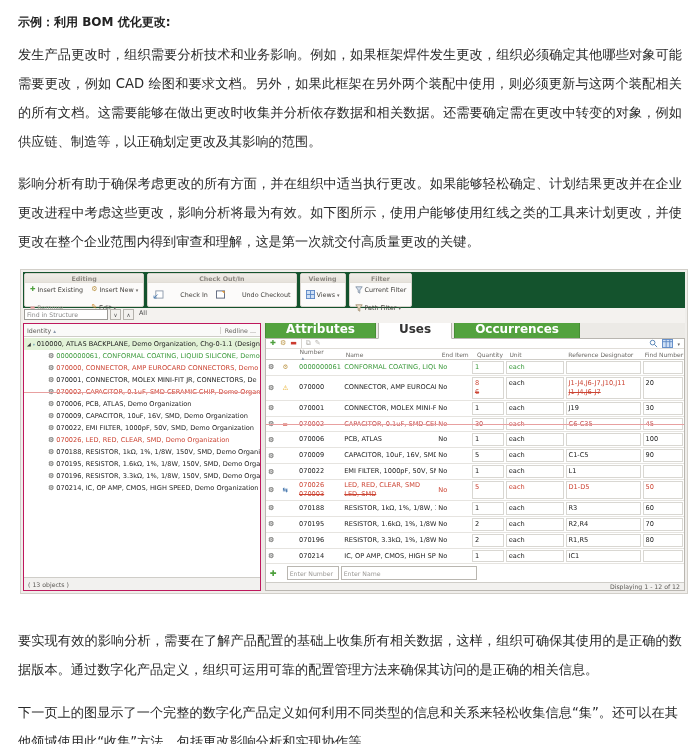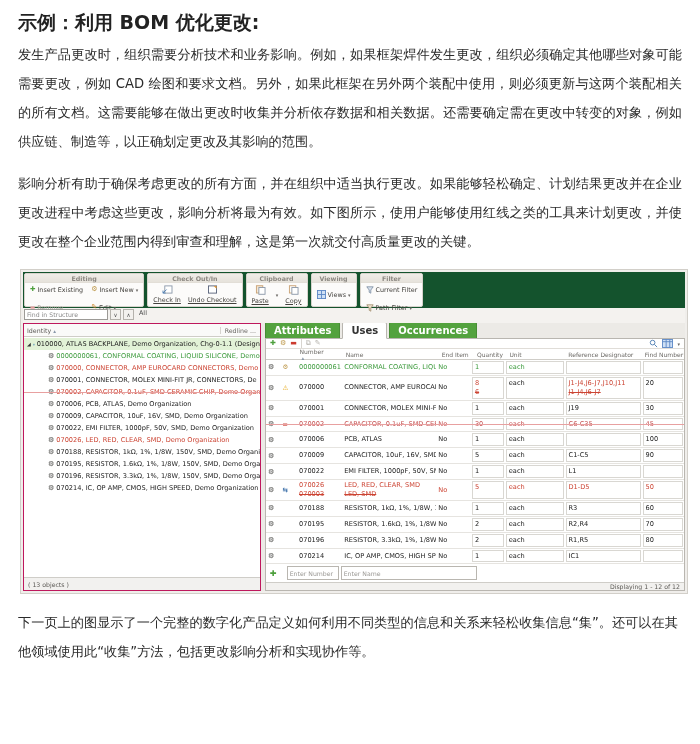--- a/index.html
+++ b/index.html
@@ -1,36 +1,36 @@
 <!DOCTYPE html>
 <html><head>
 <meta charset="utf-8">
 <style>
   * { box-sizing:border-box; margin:0; padding:0; }
   html,body { width:700px; background:#fff; }
   body { height:744px; overflow:hidden; font-family:"DejaVu Sans","Liberation Sans",sans-serif; color:#222; }
 
   
-  .doc-heading { margin:12px 18px 0; font-size:19px; font-weight:bold; line-height:20px; }
+  .doc-heading { margin:12px 18px 0; font-size:12px; font-weight:bold; line-height:20px; }
   .para { margin:8px 18px 0; font-size:13.2px; line-height:29px; text-align:justify; color:#2a2a2a; }
   .para.p2 { margin-top:13px; }
   .para.p3 { margin-top:32px; }
   .para.p4 { margin-top:14px; text-align:left; }
 
   
   .app { width:668px; margin:13px 0 0 20px; background:#f0eeeb; border:1px solid #d2cfc9; padding:2px; font-size:7px; }
 
   
   .ribbon { display:flex; align-items:stretch; gap:3px; height:36px; padding:1px; background:#14532d; }
   .rgroup { border:1px solid #d7d3cc; background:#fcfbfa; border-radius:2px; display:flex; flex-direction:column; }
   .rg-title { font-size:6.3px; font-weight:bold; color:#8b8781; text-align:center; background:linear-gradient(#f0ede8,#e6e2db); border-bottom:1px solid #e2ded7; padding:1px 5px 0; height:9px; }
   .rg-body { flex:1; display:flex; align-items:center; gap:7px; padding:1px 5px; }
   .rg-grid { display:grid; grid-template-columns:auto auto; grid-auto-rows:11px; column-gap:8px; align-items:center; }
   .rbtn { display:inline-flex; align-items:center; gap:2px; font-size:6.4px; color:#44423e; white-space:nowrap; cursor:default; }
-  .rbtn.vert { flex-direction:column; gap:2px; justify-content:center;text-decoration:underline; }
+  .rbtn.vert { flex-direction:row; gap:16px; justify-content:center; }
   .rbtn.disabled { color:#9b9890; }
   .dd::before { content:"▾"; font-size:5px; color:#6b6965; }
   .ic { font-style:normal; line-height:1; }
   .ic-plus::before { content:"✚"; color:#4d9f3c; font-size:6.5px; font-weight:bold; }
   .ic-minus::before { content:"▬"; color:#e09a9a; font-size:5.5px; }
   .ic-pencil::before { content:"✎"; color:#d08a2e; font-size:7px; }
   .ic-insertnew::before { content:"⚙"; color:#bf9a4e; font-size:7px; }
 
   
   .searchrow { display:flex; align-items:flex-start; gap:2px; height:15px; padding:1px 0 1px 1px; background:#f4f2ef; }
@@ -58,21 +58,21 @@
   .tree-item { padding-left:24px; }
   .gear { font-style:normal; color:#8a8a88; font-size:7px; margin-right:2px; text-shadow:0 0 0 #8a8a88; }
   .tree-item[data-variant="added"] .t-label { color:#3c9a3c; }
   .tree-item[data-variant="changed"] .t-label { color:#cc4433; }
   .tree-item[data-variant="removed"] .t-label { color:#cc4433; text-decoration:line-through; }
   .tree-item[data-variant="removed"]::after { content:""; position:absolute; left:0; right:0; top:50%; border-top:1px solid #e8a0a0; }
   .lp-footer { height:13px; background:#f2f1ef; border-top:1px solid #cfcdc8; font-size:6.2px; color:#5b5955; display:flex; align-items:center; padding-left:4px; }
 
   
   .tabs { display:flex; align-items:flex-end; gap:2px; height:15px; }
-  .tab { font-size:10px; font-weight:bold; padding:2px 8px 2px; border-radius:2px 2px 0 0; cursor:default; }
+  .tab { font-size:12px; font-weight:bold; padding:2px 20px 2px; border-radius:2px 2px 0 0; cursor:default; }
   .tab-green { background:#53a23e; color:#fff; border:1px solid #478c35; border-bottom:none; }
   .tab-active { background:#fff; color:#333; border:1px solid #b9b6b0; border-bottom:1px solid #fff; position:relative; top:1px; }
   .rp-box { flex:1; background:#fff; border:1px solid #b9b6b0; display:flex; flex-direction:column; overflow:hidden; }
 
   .rp-toolbar { display:flex; align-items:center; gap:4px; height:13px; padding:0 4px; border-bottom:1px solid #e0ddd8; }
   .tb-ic { font-style:normal; font-size:7px; line-height:1; }
   .tb-plus { color:#4d9f3c; font-weight:bold; }
   .tb-gearplus { color:#bf9a4e; }
   .tb-minus { color:#cc3b2f; font-weight:bold; }
   .tb-sep { width:1px; height:9px; background:#d8d5d0; }
@@ -161,40 +161,20 @@
           <span class="rbtn vert">
             <svg width="11" height="9" viewBox="0 0 12 10">
                 <rect x="1.5" y="1" width="9" height="8" fill="#fff" stroke="#566178"></rect>
                 <path d="M10.5 1 L10.5 4.2 L7.2 1 Z" fill="#e09a3c"></path>
               </svg>
             <span>Undo Checkout</span>
           </span>
         </div>
       </div>
       <div class="rgroup">
-        <div class="rg-title">Clipboard</div>
-        <div class="rg-body">
-          <span class="rbtn vert">
-            <svg width="11" height="10" viewBox="0 0 12 11">
-                <rect x="1.5" y="0.8" width="7" height="8" fill="#f5e7d5" stroke="#c9a275"></rect>
-                <rect x="4.2" y="2.8" width="6.8" height="7.4" fill="#fff" stroke="#8a97a8"></rect>
-              </svg>
-            <span>Paste</span>
-          </span>
-          <i class="dd"></i>
-          <span class="rbtn vert">
-            <svg width="11" height="10" viewBox="0 0 12 11">
-                <rect x="1.5" y="0.8" width="7" height="8" fill="#fdfbf7" stroke="#c9a275"></rect>
-                <rect x="4.2" y="2.8" width="6.8" height="7.4" fill="#fff" stroke="#8a97a8"></rect>
-              </svg>
-            <span>Copy</span>
-          </span>
-        </div>
-      </div>
-      <div class="rgroup">
         <div class="rg-title">Viewing</div>
         <div class="rg-body">
           <span class="rbtn">
             <svg width="9" height="9" viewBox="0 0 10 10">
                 <rect x="0.5" y="0.5" width="9" height="9" fill="#cfe0f5" stroke="#5b87c5"></rect>
                 <path d="M5 0.5 V9.5 M0.5 5 H9.5" stroke="#5b87c5"></path>
               </svg>
             <span>Views</span>
               <i class="dd"></i>
           </span>
@@ -719,14 +699,15 @@
             <input class="enter-input in-name" type="text" placeholder="Enter Name" style="">
           </div>
 
           <div class="rp-fill"></div>
           <div class="rp-footer">Displaying 1 - 12 of 12</div>
         </div>
       </div>
     </div>
   </div>
 
+  <p class="para p3">要实现有效的影响分析，需要在了解产品配置的基础上收集所有相关数据，这样，组织可确保其使用的是正确的数据版本。通过数字化产品定义，组织可运用可靠的配置管理方法来确保其访问的是正确的相关信息。</p>
   <p class="para p4">下一页上的图显示了一个完整的数字化产品定义如何利用不同类型的信息和关系来轻松收集信息“集”。还可以在其他领域使用此“收集”方法，包括更改影响分析和实现协作等。</p>
 </div>
 
 </body></html>

